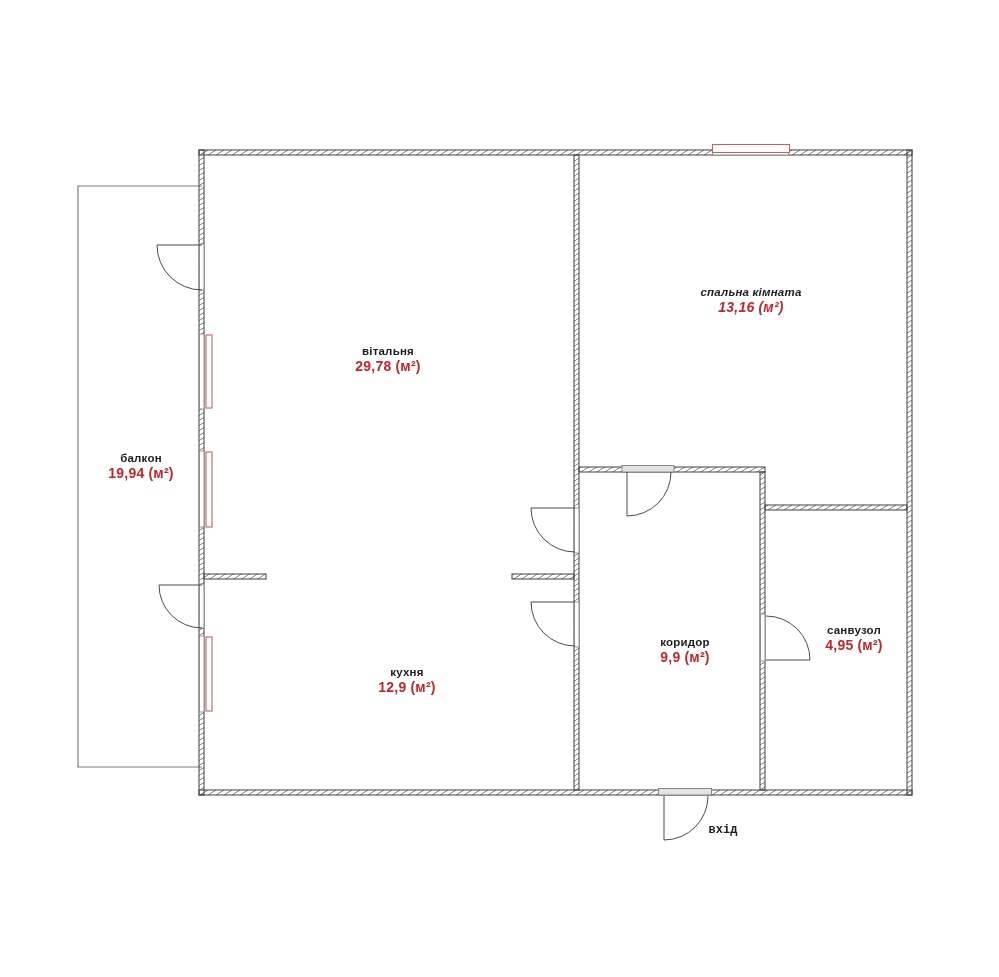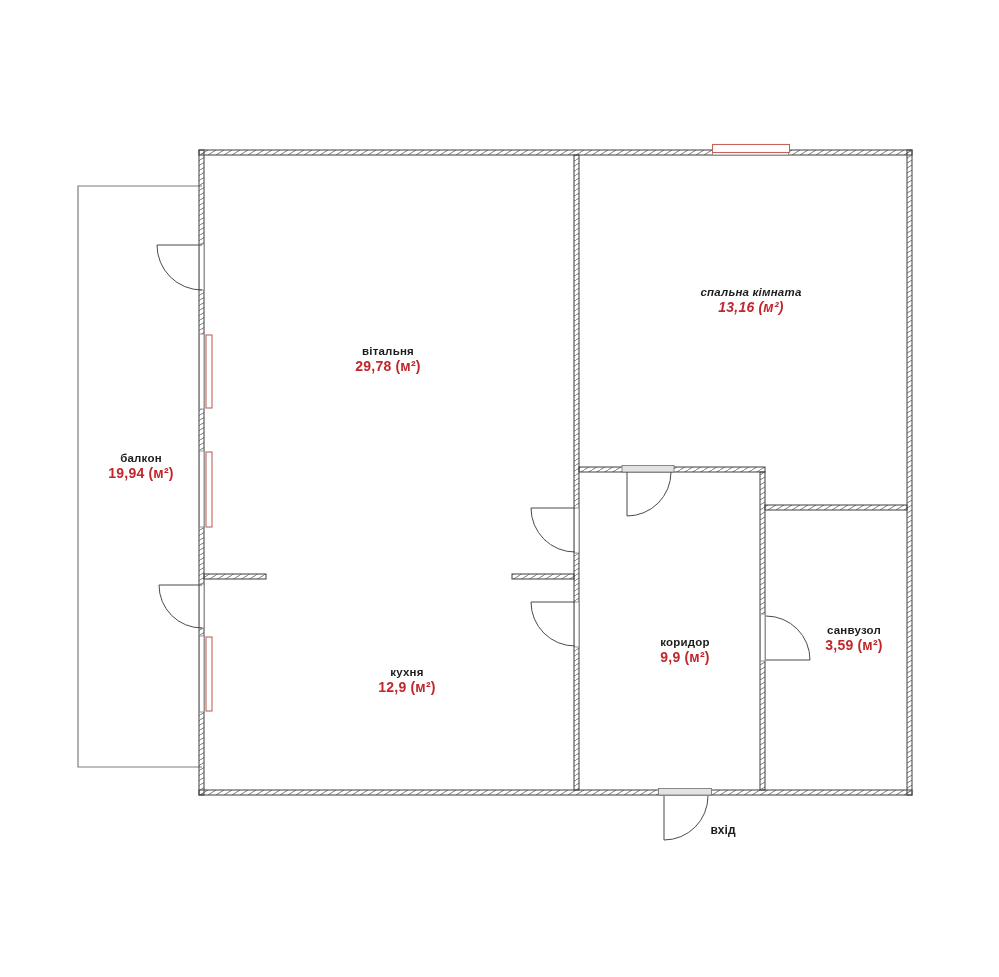--- a/index.html
+++ b/index.html
@@ -41,20 +41,21 @@
     letter-spacing: 0.2px;
     line-height: 16px;
   }
   .entrance-label {
     position: absolute;
     transform: translate(-50%, -50%);
     font-size: 12px;
     font-weight: 700;
     color: #1d1d1d;
     white-space: nowrap;
+    font-family: Liberation Mono, monospace;
   }
 </style>
 </head>
 <body>
 
 <div id="stage">
 
   <svg id="plan-svg" width="999" height="977" viewBox="0 0 999 977" xmlns="http://www.w3.org/2000/svg">
 
     <defs>
@@ -163,18 +164,18 @@
     <div class="room-area">12,9 (м²)</div>
   </div>
 
   <div class="room-label" style="left:685px; top:627px;margin-top:23px;">
     <div class="room-name">коридор</div>
     <div class="room-area">9,9 (м²)</div>
   </div>
 
   <div class="room-label" style="left:854px; top:638px;">
     <div class="room-name">санвузол</div>
-    <div class="room-area">3,59 (м²)</div>
+    <div class="room-area">4,95 (м²)</div>
   </div>
 
   <div class="entrance-label" style="left:723px; top:830px;">вхід</div>
 
 </div>
 
 </body></html>

